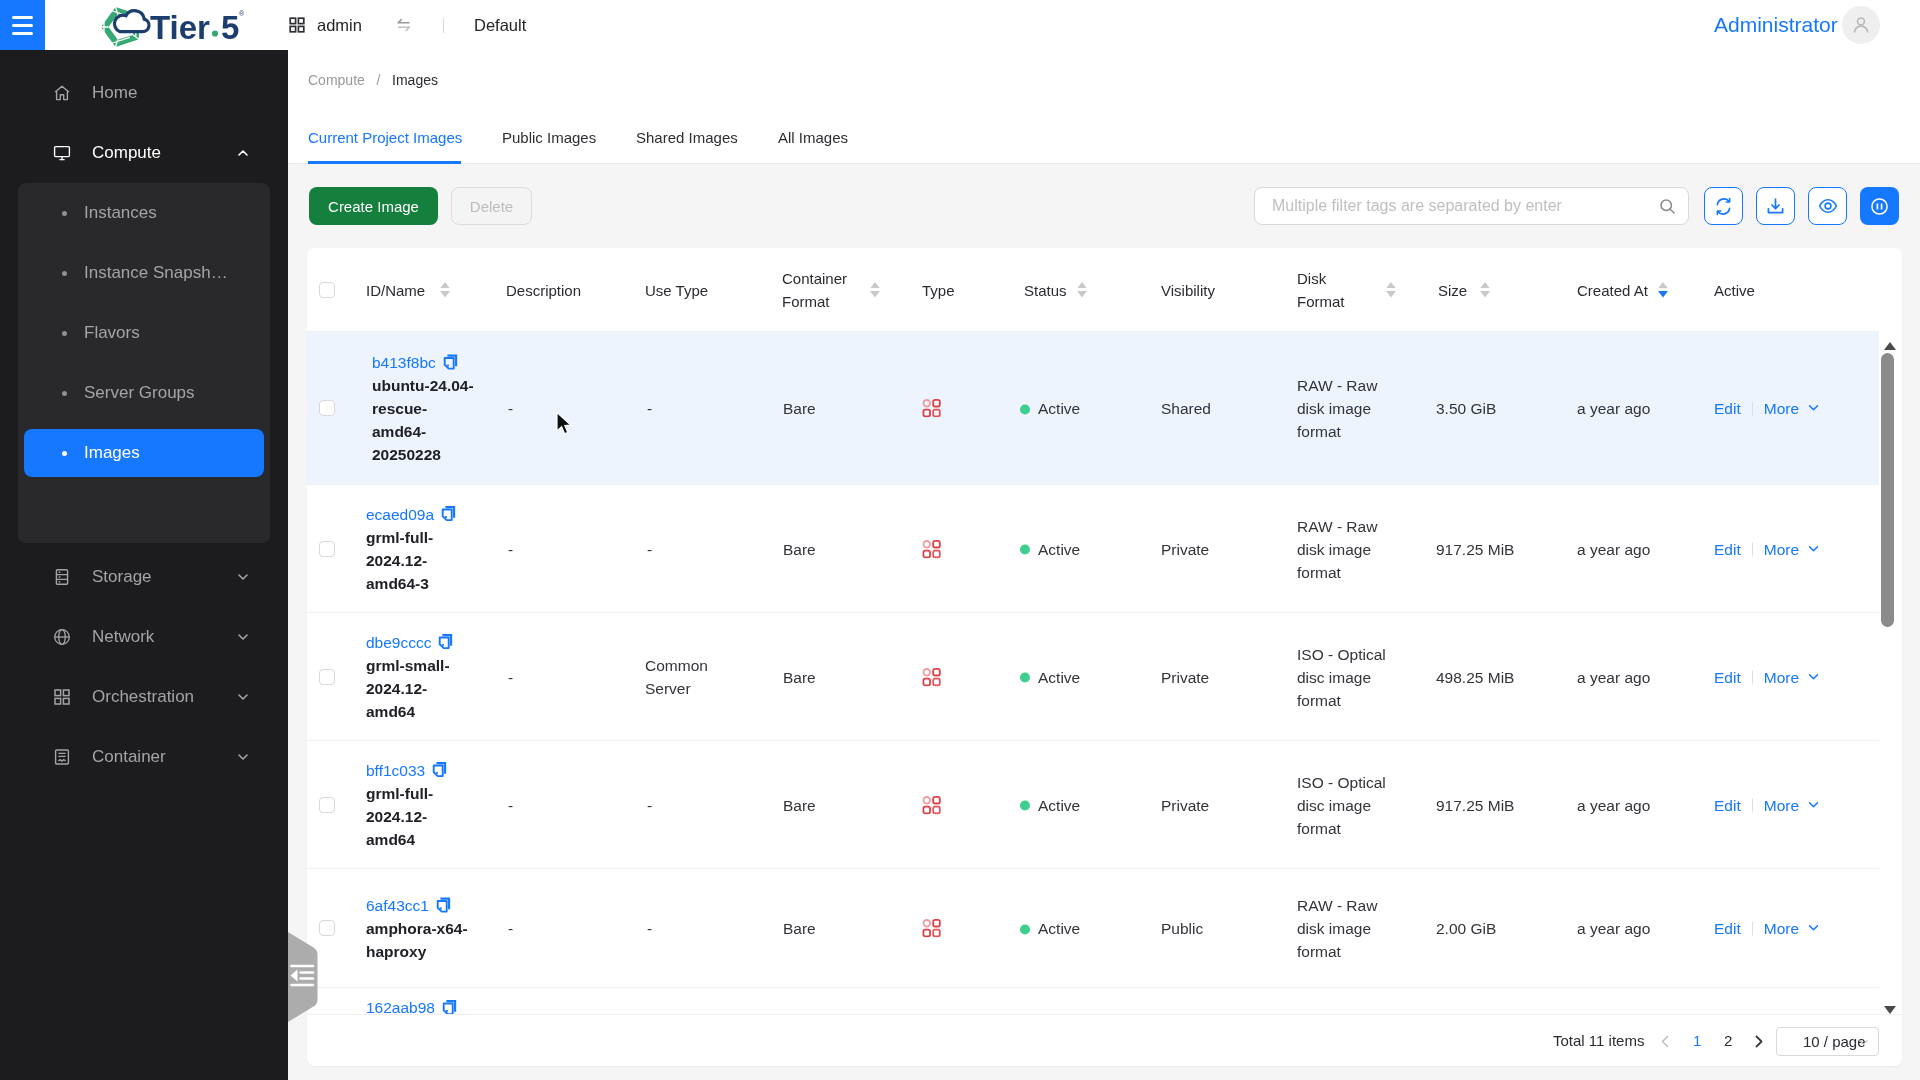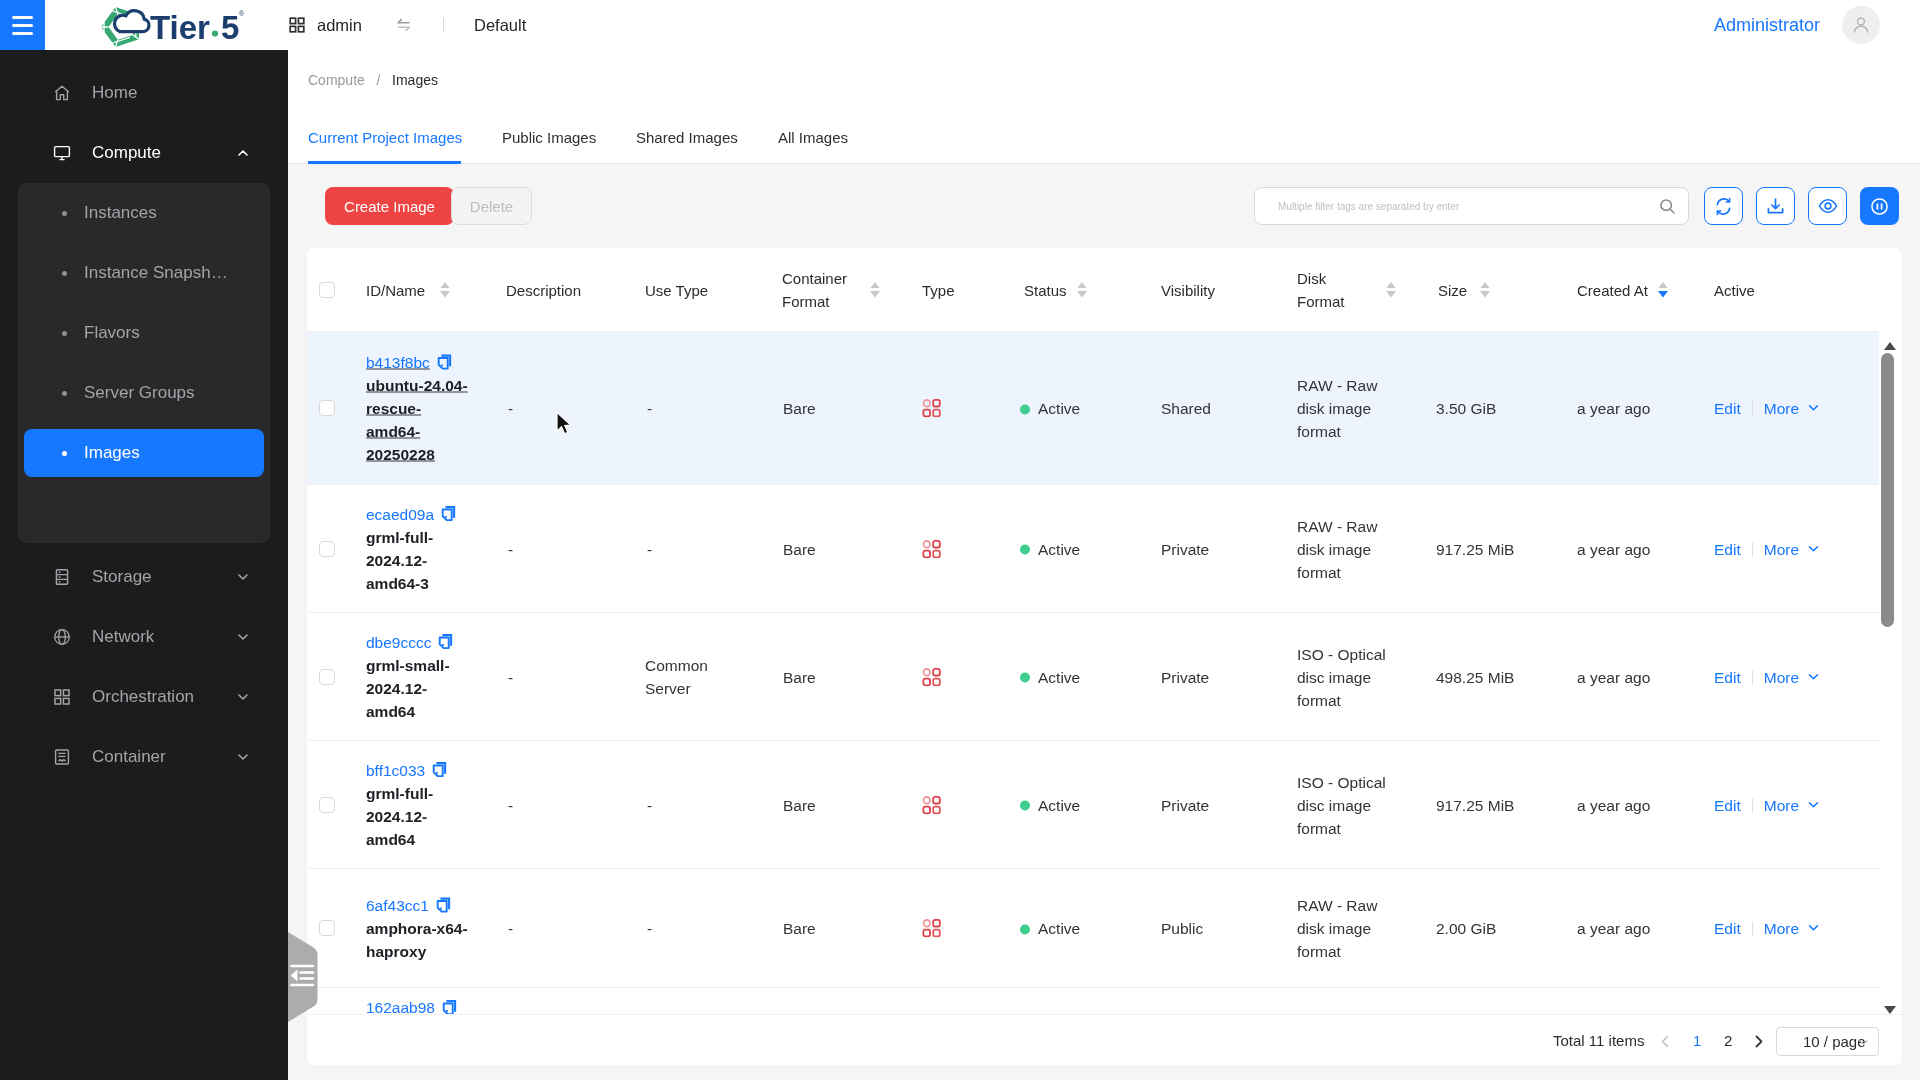--- a/index.html
+++ b/index.html
@@ -78,21 +78,21 @@
       <g stroke="#9a9a9e" stroke-width="1.6" stroke-linecap="round" stroke-linejoin="round">
         <path d="M4.5 6.8 H15 M7.2 3.6 L4.2 6.8"></path>
       </g>
       <g stroke="#c0c0c4" stroke-width="1.6" stroke-linecap="round" stroke-linejoin="round">
         <path d="M15 11.2 H4.5 M12.2 14.4 L15.3 11.2"></path>
       </g>
     </svg>
   </div>
   <div class="abs" style="left:443px; top:18px; width:1px; height:15px; background:#d9d9d9;"></div>
   <div class="htxt" style="left:474px;">Default</div>
-  <div class="htxt" style="left:1714px; color:#1677ff; font-size:18px;">Administrator</div>
+  <div class="htxt" style="left:1714px; color:#1677ff; font-size:21px;">Administrator</div>
   <div class="abs" style="left:1842px; top:6px; width:38px; height:38px; border-radius:50%; background:#efefef; display:flex; align-items:center; justify-content:center;">
     <svg width="20" height="20" viewBox="0 0 20 20" fill="none" stroke="#b6b6b6" stroke-width="1.5">
       <circle cx="10" cy="6.5" r="3.4"></circle>
       <path d="M3.5 17.5 a6.5 6.5 0 0 1 13 0"></path>
     </svg>
   </div>
 </div>
 
 <div id="sidebar">
   <div class="snav" style="top:23px;">
@@ -202,23 +202,23 @@
 </div>
 
 <div id="whiteblock"></div>
 <div class="abs" style="left:308px; top:72px; font-size:14px; color:#9a9a9e; z-index:6;">Compute&nbsp;&nbsp;&nbsp;/&nbsp;&nbsp;&nbsp;<span style="color:#2b2c31;">Images</span></div>
 <div class="tab" style="left:308px; color:#1677ff;">Current Project Images</div>
 <div class="tab" style="left:502px;">Public Images</div>
 <div class="tab" style="left:636px;">Shared Images</div>
 <div class="tab" style="left:778px;">All Images</div>
 <div id="tabline"></div>
 
-<div class="btn" style="left:325px; width:129px; background:#ef4444; color:#fff;">Create Image</div>
+<div class="btn" style="left:309px; width:129px; background:#15803d; color:#fff;">Create Image</div>
 <div class="btn" style="left:451px; width:81px; background:#f4f4f4; border:1px solid #dcdcdc; color:#bdbdbd;">Delete</div>
-<div class="btn" style="left:1254px; width:435px; background:#fff; border:1px solid #d9d9d9; justify-content:flex-start; padding-left:23px; font-size:10px; color:#bfbfbf;">Multiple filter tags are separated by enter
+<div class="btn" style="left:1254px; width:435px; background:#fff; border:1px solid #d9d9d9; justify-content:flex-start; padding-left:17px; font-size:16px; color:#bfbfbf;">Multiple filter tags are separated by enter
   <svg style="position:absolute; right:12px; top:10px;" width="17" height="17" viewBox="0 0 17 17" fill="none" stroke="#8c8c8c" stroke-width="1.6" stroke-linecap="round">
       <circle cx="7.2" cy="7.2" r="5.2"></circle>
       <path d="M11.2 11.2 L15 15"></path>
     </svg>
 </div>
 <div class="btn" style="left:1704px; width:39px; border:1px solid #1677ff; background:#fff;">
   <svg width="19" height="19" viewBox="0 0 19 19" fill="none" stroke="#1677ff" stroke-width="1.7" stroke-linecap="round" stroke-linejoin="round">
     <path d="M3.4 7.6 A6.6 6.6 0 0 1 15.2 4.6"></path>
       <path d="M15.6 1.6 V5 H12.2" stroke-width="1.6"></path>
     <path d="M15.6 11.4 A6.6 6.6 0 0 1 3.8 14.4"></path>
@@ -304,21 +304,21 @@
           <polygon points="5,0 10,6.5 0,6.5" fill="#c9c9c9"></polygon>
         </svg>
         <svg width="10" height="6.5">
           <polygon points="0,0 10,0 5,6.5" fill="#1677ff"></polygon>
         </svg>
       </span>
   </div>
 
   <div class="row" style="top:84px; height:153px; background:#eef4fd;">
     <span class="cbx"></span>
-    <div class="cell" style="left:59px;text-decoration:underline;"><span class="blue">b413f8bc</span><svg style="margin-left:7px; vertical-align:-2.5px;" width="15" height="17" viewBox="0 0 15 17" fill="none">
+    <div class="cell" style="left:65px;"><span class="blue">b413f8bc</span><svg style="margin-left:7px; vertical-align:-2.5px;" width="15" height="17" viewBox="0 0 15 17" fill="none">
           <path d="M4.4 2.1 H13.1 V12.8" stroke="#1677ff" stroke-width="2.1"></path>
           <path d="M1.7 4.5 H10.7 V15.1 H5.7 L1.7 11.3 Z" stroke="#1677ff" stroke-width="1.9" stroke-linejoin="round"></path>
           <rect x="4.1" y="11" width="1.8" height="1.8" fill="#1677ff"></rect>
         </svg><br><span class="bold">ubuntu-24.04-<br>rescue-<br>amd64-<br>20250228</span></div>
     <span class="cell" style="left:201px;">-</span>
     <span class="cell" style="left:340px;">-</span>
     <span class="cell" style="left:476px;">Bare</span>
     <span class="cell" style="left:615px; height:19px; display:flex;">
         <svg width="19" height="19" viewBox="0 0 19 19" fill="none">
           <circle cx="4.8" cy="4.8" r="3.3" stroke="#ef9a9d" stroke-width="1.8"></circle>

